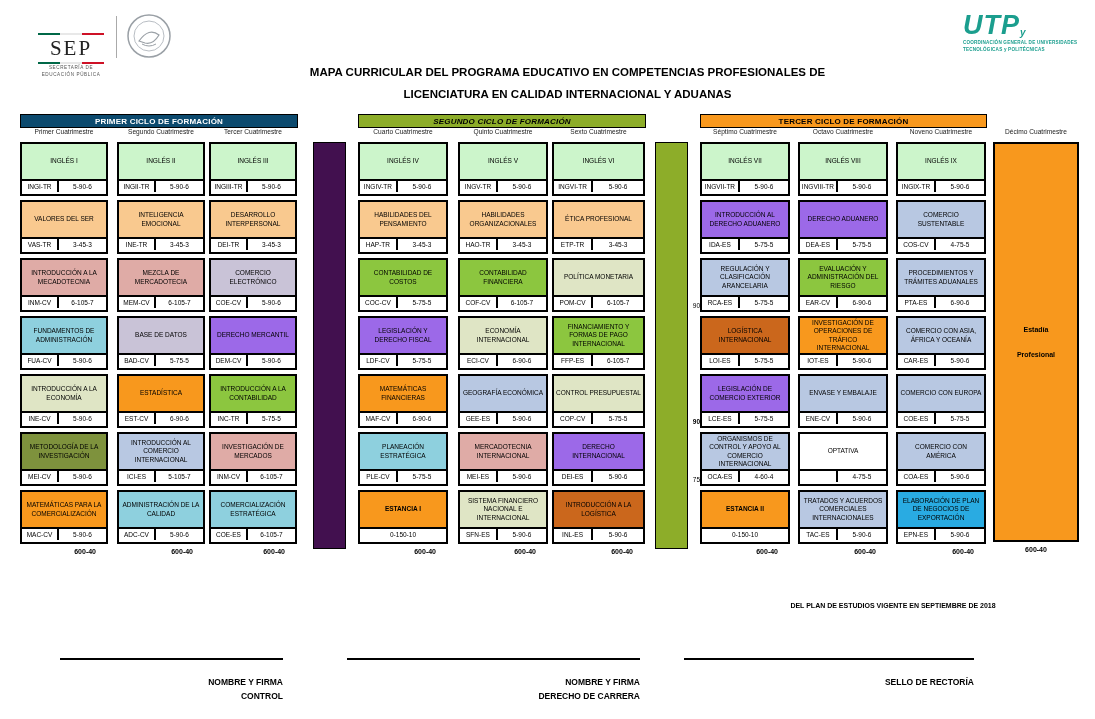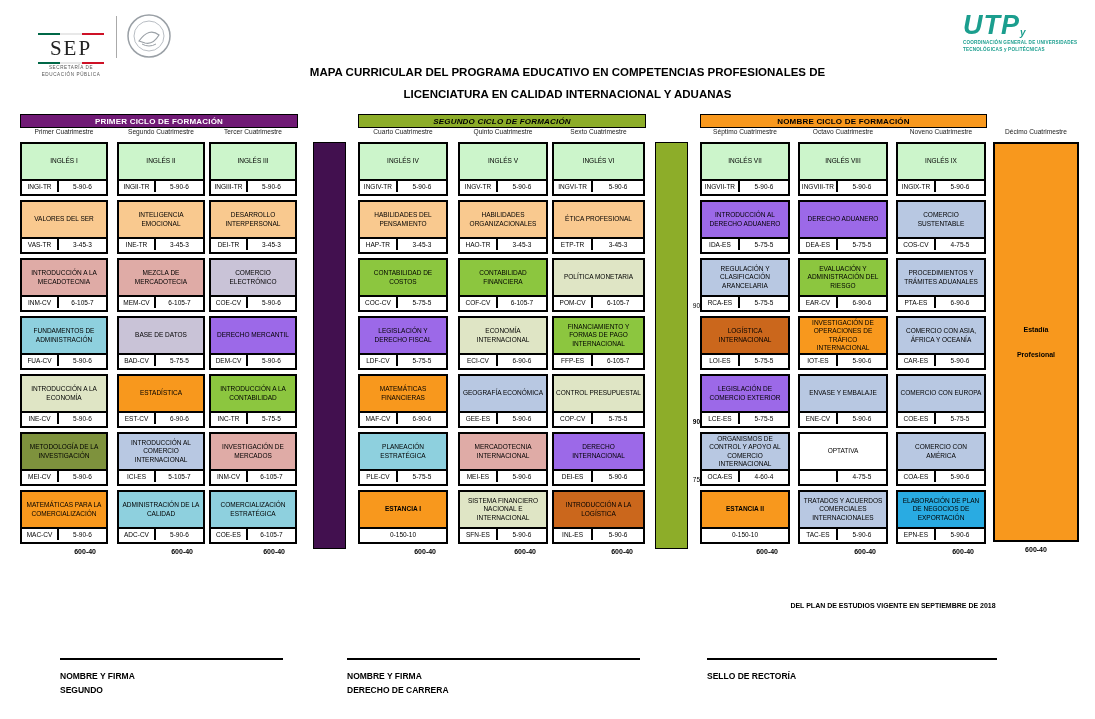--- a/index.html
+++ b/index.html
@@ -51,22 +51,22 @@
            align-items:center;justify-content:center;gap:18px;font-size:7px;font-weight:bold;margin-bottom:4px;}
 
   
   .sep-bar{position:absolute;top:142px;width:33px;height:407px;border:1px solid #000;box-sizing:border-box;}
   .sep-bar-1{left:313px;} .sep-bar-2{left:655px;}
 
   
   .plan-note{position:absolute;left:718px;top:602px;width:350px;text-align:center;font-size:7px;font-weight:bold;}
   .sig{position:absolute;top:658px;}
   .sig-line{border-top:2px solid #000;}
-  .sig-text{text-align:left;font-weight:bold;font-size:8.5px;line-height:1.6;margin-top:10px;}
-  .sig-1{left:60px;width:223px;} .sig-2{left:347px;width:293px;} .sig-3{left:707px;width:290px;}
+  .sig-text{text-align:right;font-weight:bold;font-size:8.5px;line-height:1.6;margin-top:16px;}
+  .sig-1{left:60px;width:223px;} .sig-2{left:347px;width:293px;} .sig-3{left:684px;width:290px;}
 </style>
 </head>
 <body>
 
 <div id="page">
 
   <div class="sep-logo">
     <div class="tricolor"></div>
     <div class="sep-acronym">SEP</div>
     <div class="tricolor"></div>
@@ -88,23 +88,23 @@
     <div class="utp-acronym">
       <span>UTP</span><span class="utp-y">y</span>
     </div>
     <div class="utp-line">COORDINACIÓN GENERAL DE UNIVERSIDADES</div>
     <div class="utp-line">TECNOLÓGICAS y POLITÉCNICAS</div>
   </div>
 
   <div class="main-title title1">MAPA CURRICULAR DEL PROGRAMA EDUCATIVO EN COMPETENCIAS PROFESIONALES DE</div>
   <div class="main-title title2">LICENCIATURA EN CALIDAD INTERNACIONAL Y ADUANAS</div>
 
-  <div class="cycle-bar cycle-1" style="background-color: #701a75; color: rgb(255, 255, 255);">PRIMER CICLO DE FORMACIÓN</div>
+  <div class="cycle-bar cycle-1" style="background-color: #0c4a6e; color: rgb(255, 255, 255);">PRIMER CICLO DE FORMACIÓN</div>
   <div class="cycle-bar cycle-2" style="background-color: rgb(141, 173, 41); color: rgb(0, 0, 0); font-style: italic;">SEGUNDO CICLO DE FORMACIÓN</div>
-  <div class="cycle-bar cycle-3" style="background-color: rgb(248, 152, 29); color: rgb(0, 0, 0);">NOMBRE CICLO DE FORMACIÓN</div>
+  <div class="cycle-bar cycle-3" style="background-color: rgb(248, 152, 29); color: rgb(0, 0, 0);">TERCER CICLO DE FORMACIÓN</div>
 
   <div class="sep-bar sep-bar-1" style="background-color: rgb(66, 16, 79);"></div>
   <div class="sep-bar sep-bar-2" style="background-color: rgb(141, 173, 41);"></div>
 
   <div class="col c0">
       <div class="col-head">Primer Cuatrimestre</div>
       <div class="card">
         <div class="card-title" style="background: rgb(204, 245, 203);">INGLÉS I</div>
         <div class="card-codes">
           <div class="code">INGI-TR</div>
@@ -588,21 +588,21 @@
       </div>
       <div class="col-total">600-40</div>
     </div>
 
   <div class="plan-note">DEL PLAN DE ESTUDIOS VIGENTE EN SEPTIEMBRE DE 2018</div>
 
   <div class="sig sig-1">
     <div class="sig-line"></div>
     <div class="sig-text">
       <div>NOMBRE Y FIRMA</div>
-      <div>SEGUNDO</div>
+      <div>CONTROL</div>
     </div>
   </div>
   <div class="sig sig-2">
     <div class="sig-line"></div>
     <div class="sig-text">
       <div>NOMBRE Y FIRMA</div>
       <div>DERECHO DE CARRERA</div>
     </div>
   </div>
   <div class="sig sig-3">

